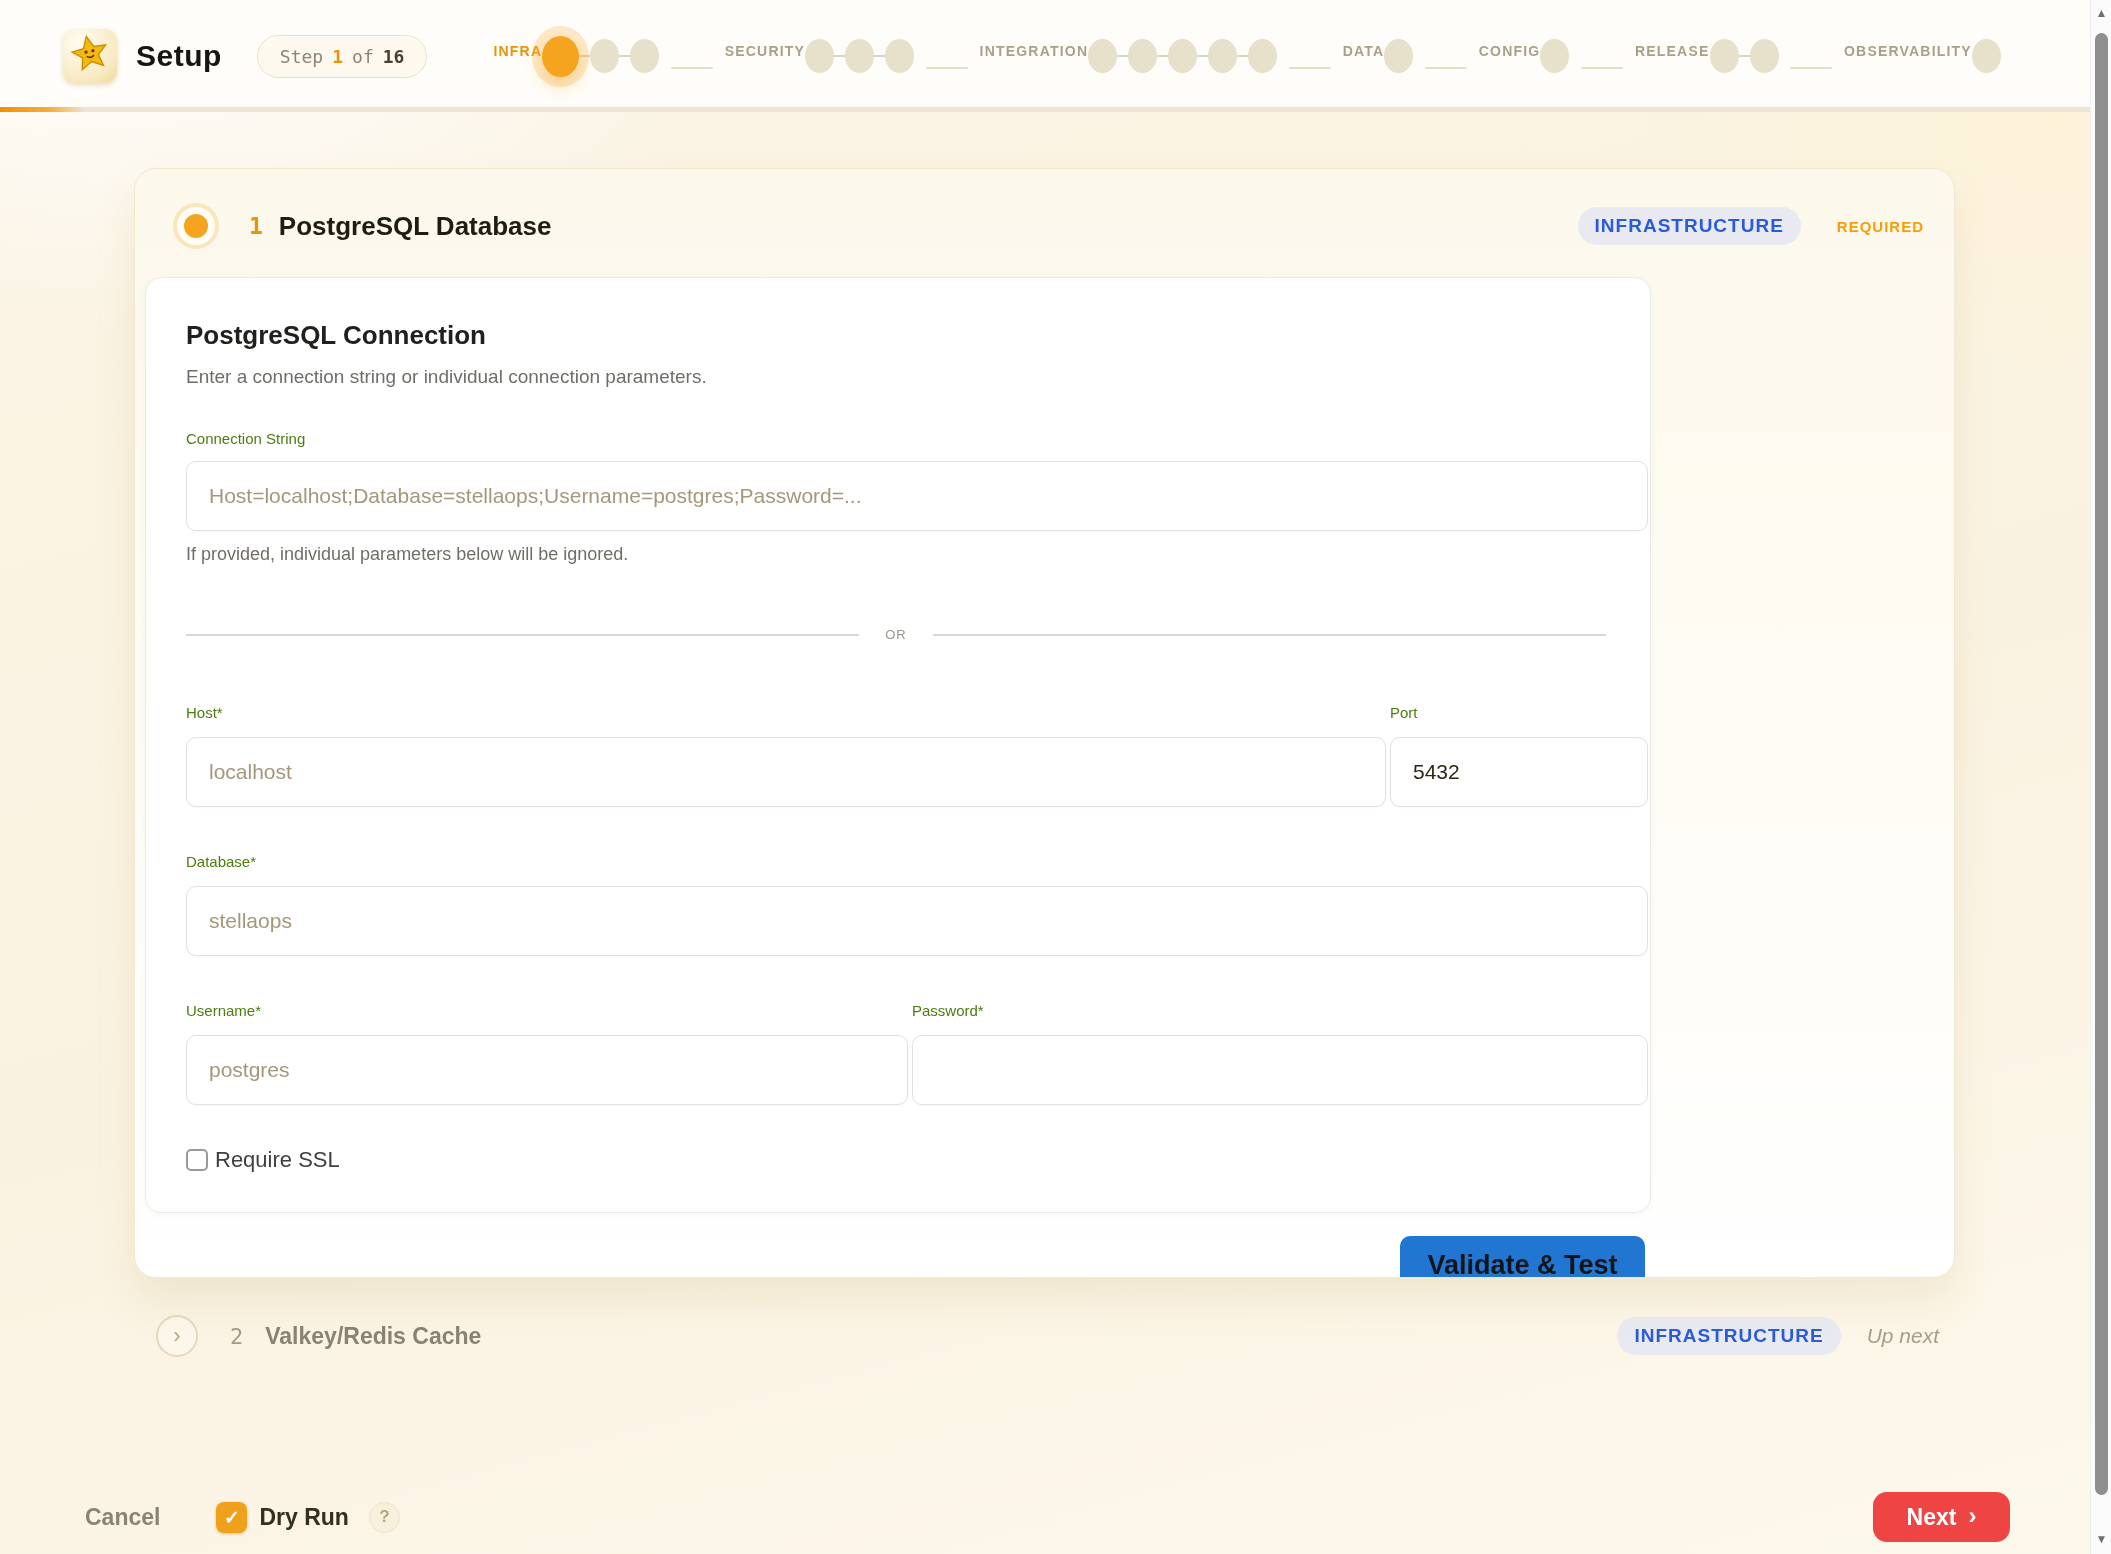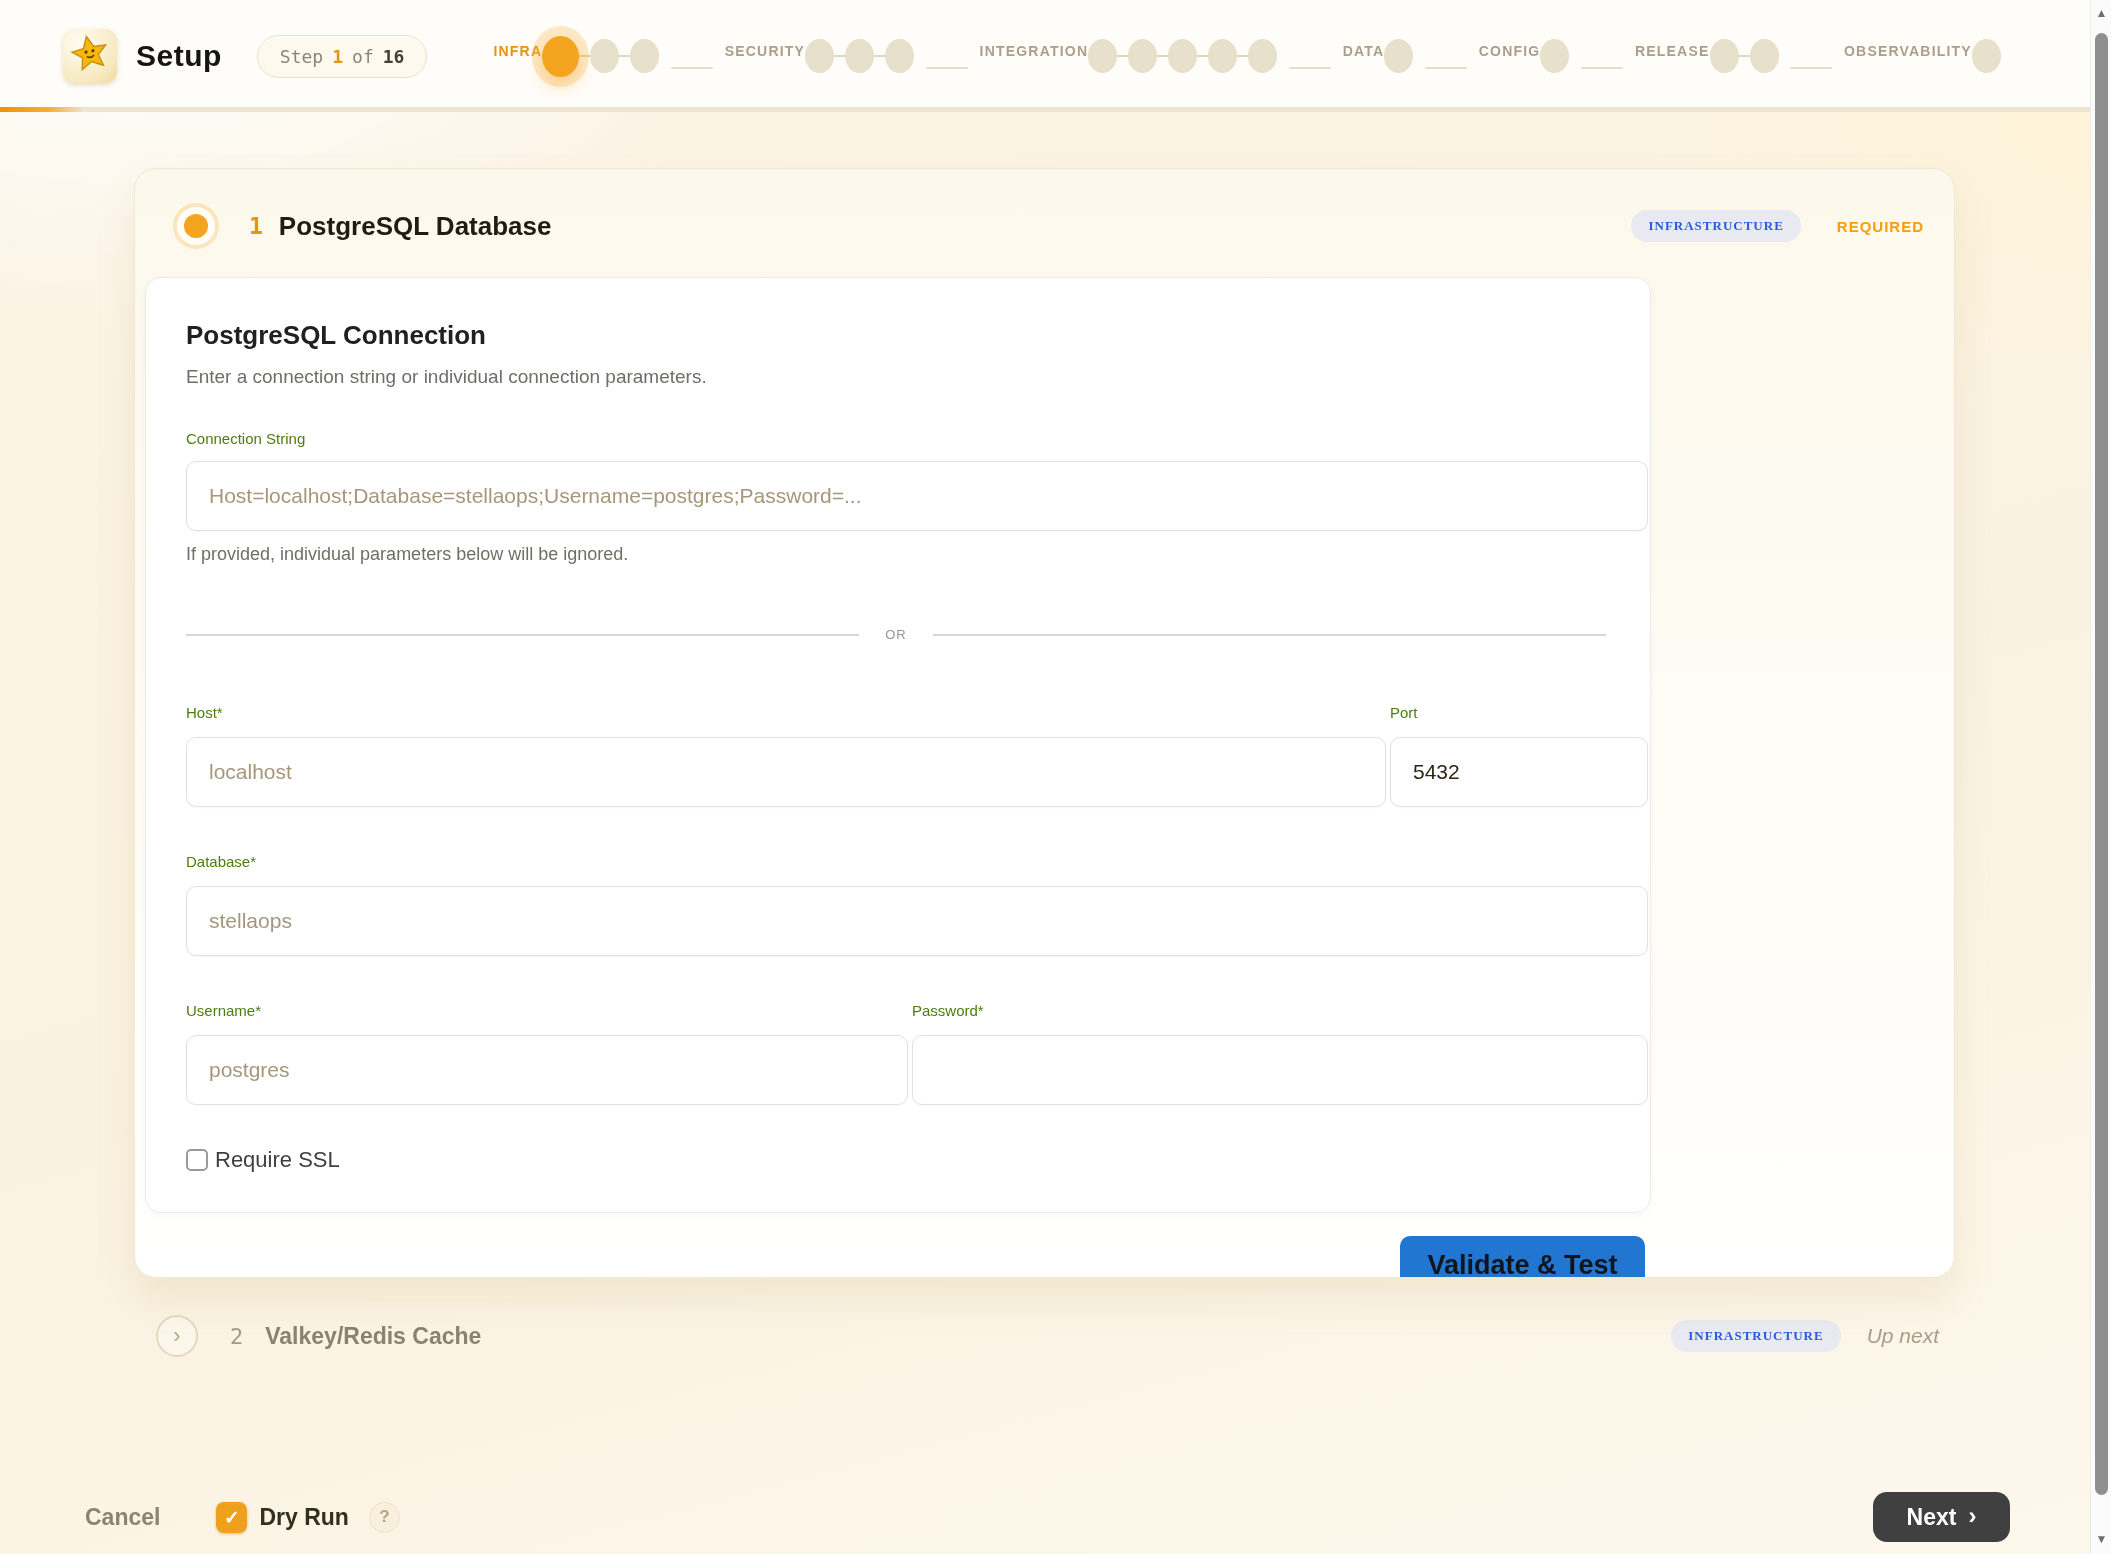--- a/index.html
+++ b/index.html
@@ -61,22 +61,22 @@
     border:1px solid #f2e7cf;
     box-shadow:0 22px 38px rgba(178,146,74,.14);
   }
   .card-head{ display:flex; align-items:center; padding:34px 30px 0 38px; }
   .ring-dot{ width:46px; height:46px; border-radius:50%; border:4px solid #f9e6bd; display:flex; align-items:center; justify-content:center; background:#fffdf6;}
   .ring-dot .core{ width:24px; height:24px; border-radius:50%; background:#f5a41f; }
   .card-num{ font-family:"DejaVu Sans Mono", monospace; font-size:23px; font-weight:bold; color:#e8930c; margin:0 16px 0 30px; }
   .card-title{ font-size:26px; font-weight:bold; color:#201c12; }
   .head-right{ margin-left:auto; display:flex; align-items:center; gap:20px; }
   .pill-badge{
-    background:#e9eaf1; color:#2a5bdc; font-size:13px; font-weight:bold; letter-spacing:1px;
-    border-radius:999px; padding:8px 17px; white-space:nowrap;font-family:Liberation Serif, serif;
+    background:#e9eaf1; color:#2a5bdc; font-size:19px; font-weight:bold; letter-spacing:1px;
+    border-radius:999px; padding:8px 17px; white-space:nowrap;
   }
   .required-badge{ color:#f59e0b; font-size:15px; font-weight:bold; letter-spacing:1px;padding-left:16px; }
 
   .panel{
     margin:28px 0 0 10px; width:1506px; height:936px; background:#ffffff;
     border:1px solid #edebe5; border-radius:16px; padding:42px 2px 0 40px;
     box-shadow:0 2px 6px rgba(120,100,50,.05);
   }
   .panel-heading{ font-size:26px; font-weight:bold; color:#20201c; }
   .panel-sub{ font-size:19px; color:#6f6e69; margin-top:15px; }
@@ -134,21 +134,21 @@
     width:31px; height:31px; border-radius:8px; background:#f0a11c; color:#fff;
     display:flex; align-items:center; justify-content:center; font-size:19px; font-weight:bold;
     box-shadow:0 1px 3px rgba(170,110,10,.4);
   }
   .dryrun-label{ font-size:23px; font-weight:bold; color:#33301f; }
   .help-circle{
     width:31px; height:31px; border-radius:50%; background:#f8f0dd; border:1px solid #efe3c6;
     color:#b1a487; font-size:17px; font-weight:bold; display:flex; align-items:center; justify-content:center; margin-left:8px;
   }
   .next-btn{
-    margin-left:auto; width:137px; height:50px; border:none; border-radius:14px; background:#404040;
+    margin-left:auto; width:137px; height:50px; border:none; border-radius:14px; background:#ef4444;
     color:#ffffff; font-family:"Liberation Sans", sans-serif; font-size:23px; font-weight:bold;
     display:flex; align-items:center; justify-content:center; gap:12px; cursor:default;
   }
   .next-btn .chev{ font-size:24px; font-weight:bold; margin-top:-2px; }
 
   
   .scrollbar{ position:absolute; top:0; right:0; width:21px; height:1554px; background:#fbfbfb; border-left:1px solid #ededed; }
   .sb-arrow{ position:absolute; left:0; width:21px; text-align:center; color:#6f6f6f; font-size:12px; }
   .sb-up{ top:6px; } .sb-down{ bottom:8px; }
   .sb-thumb{ position:absolute; top:33px; left:4px; width:13px; height:1462px; background:#8f8f8f; border-radius:7px; }

